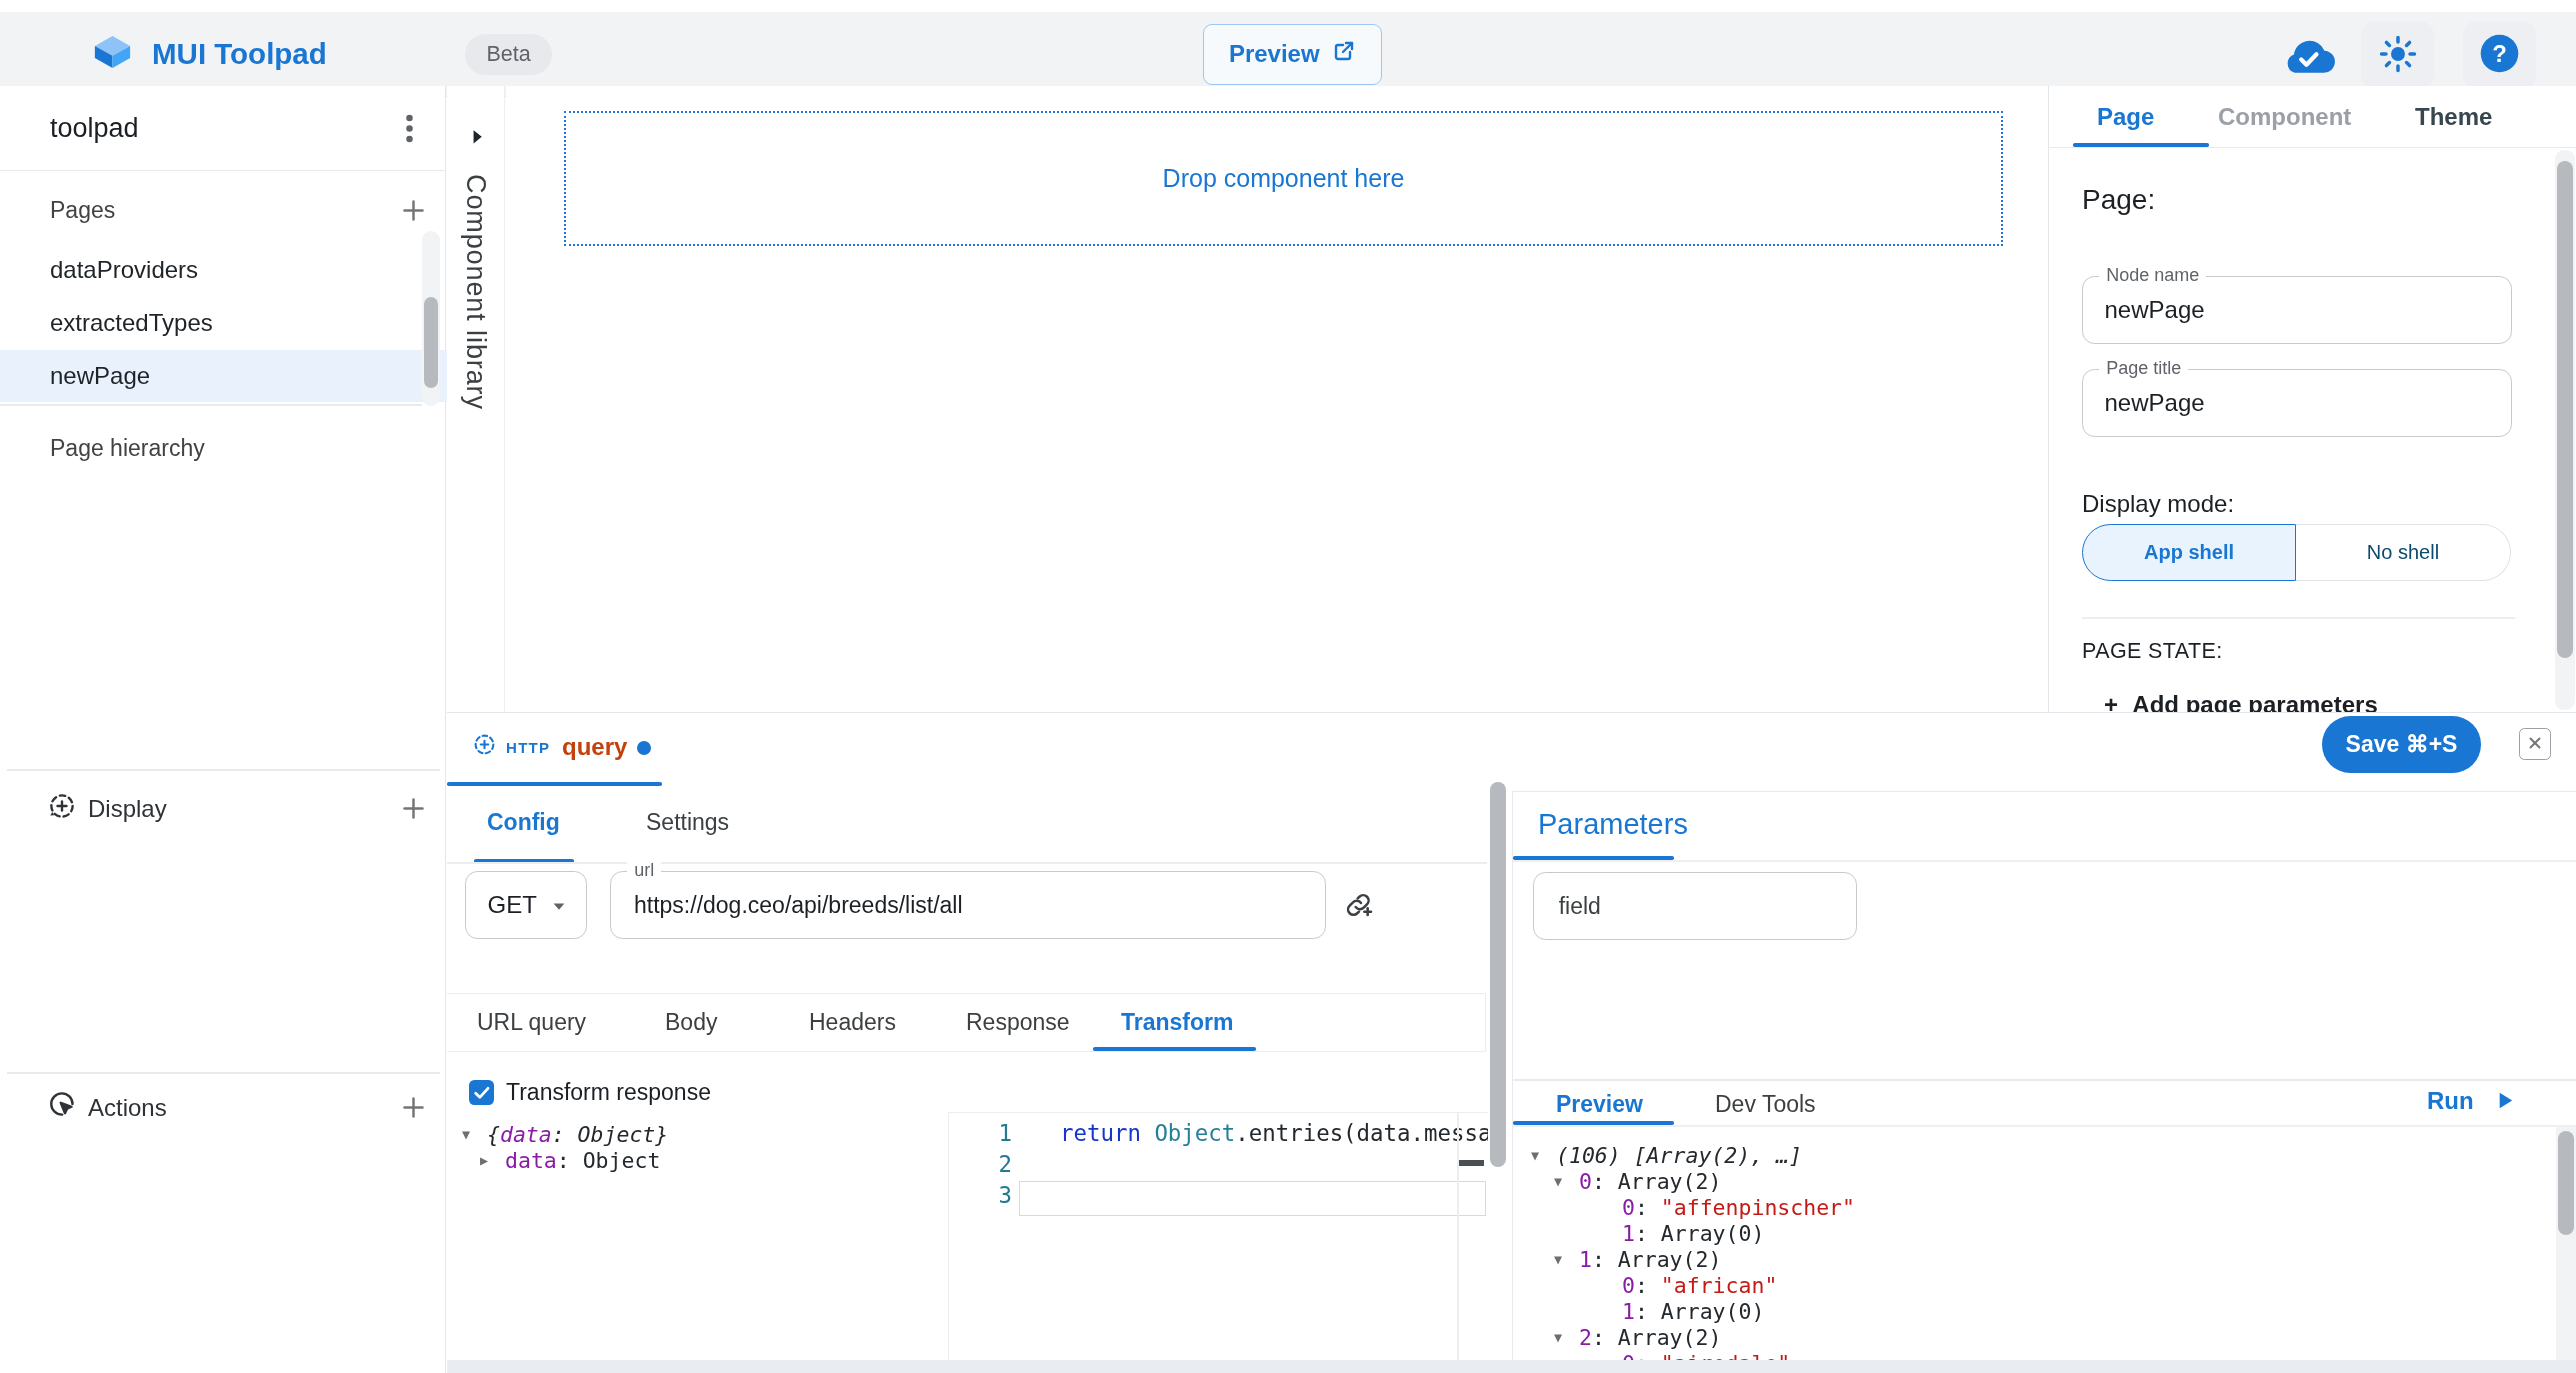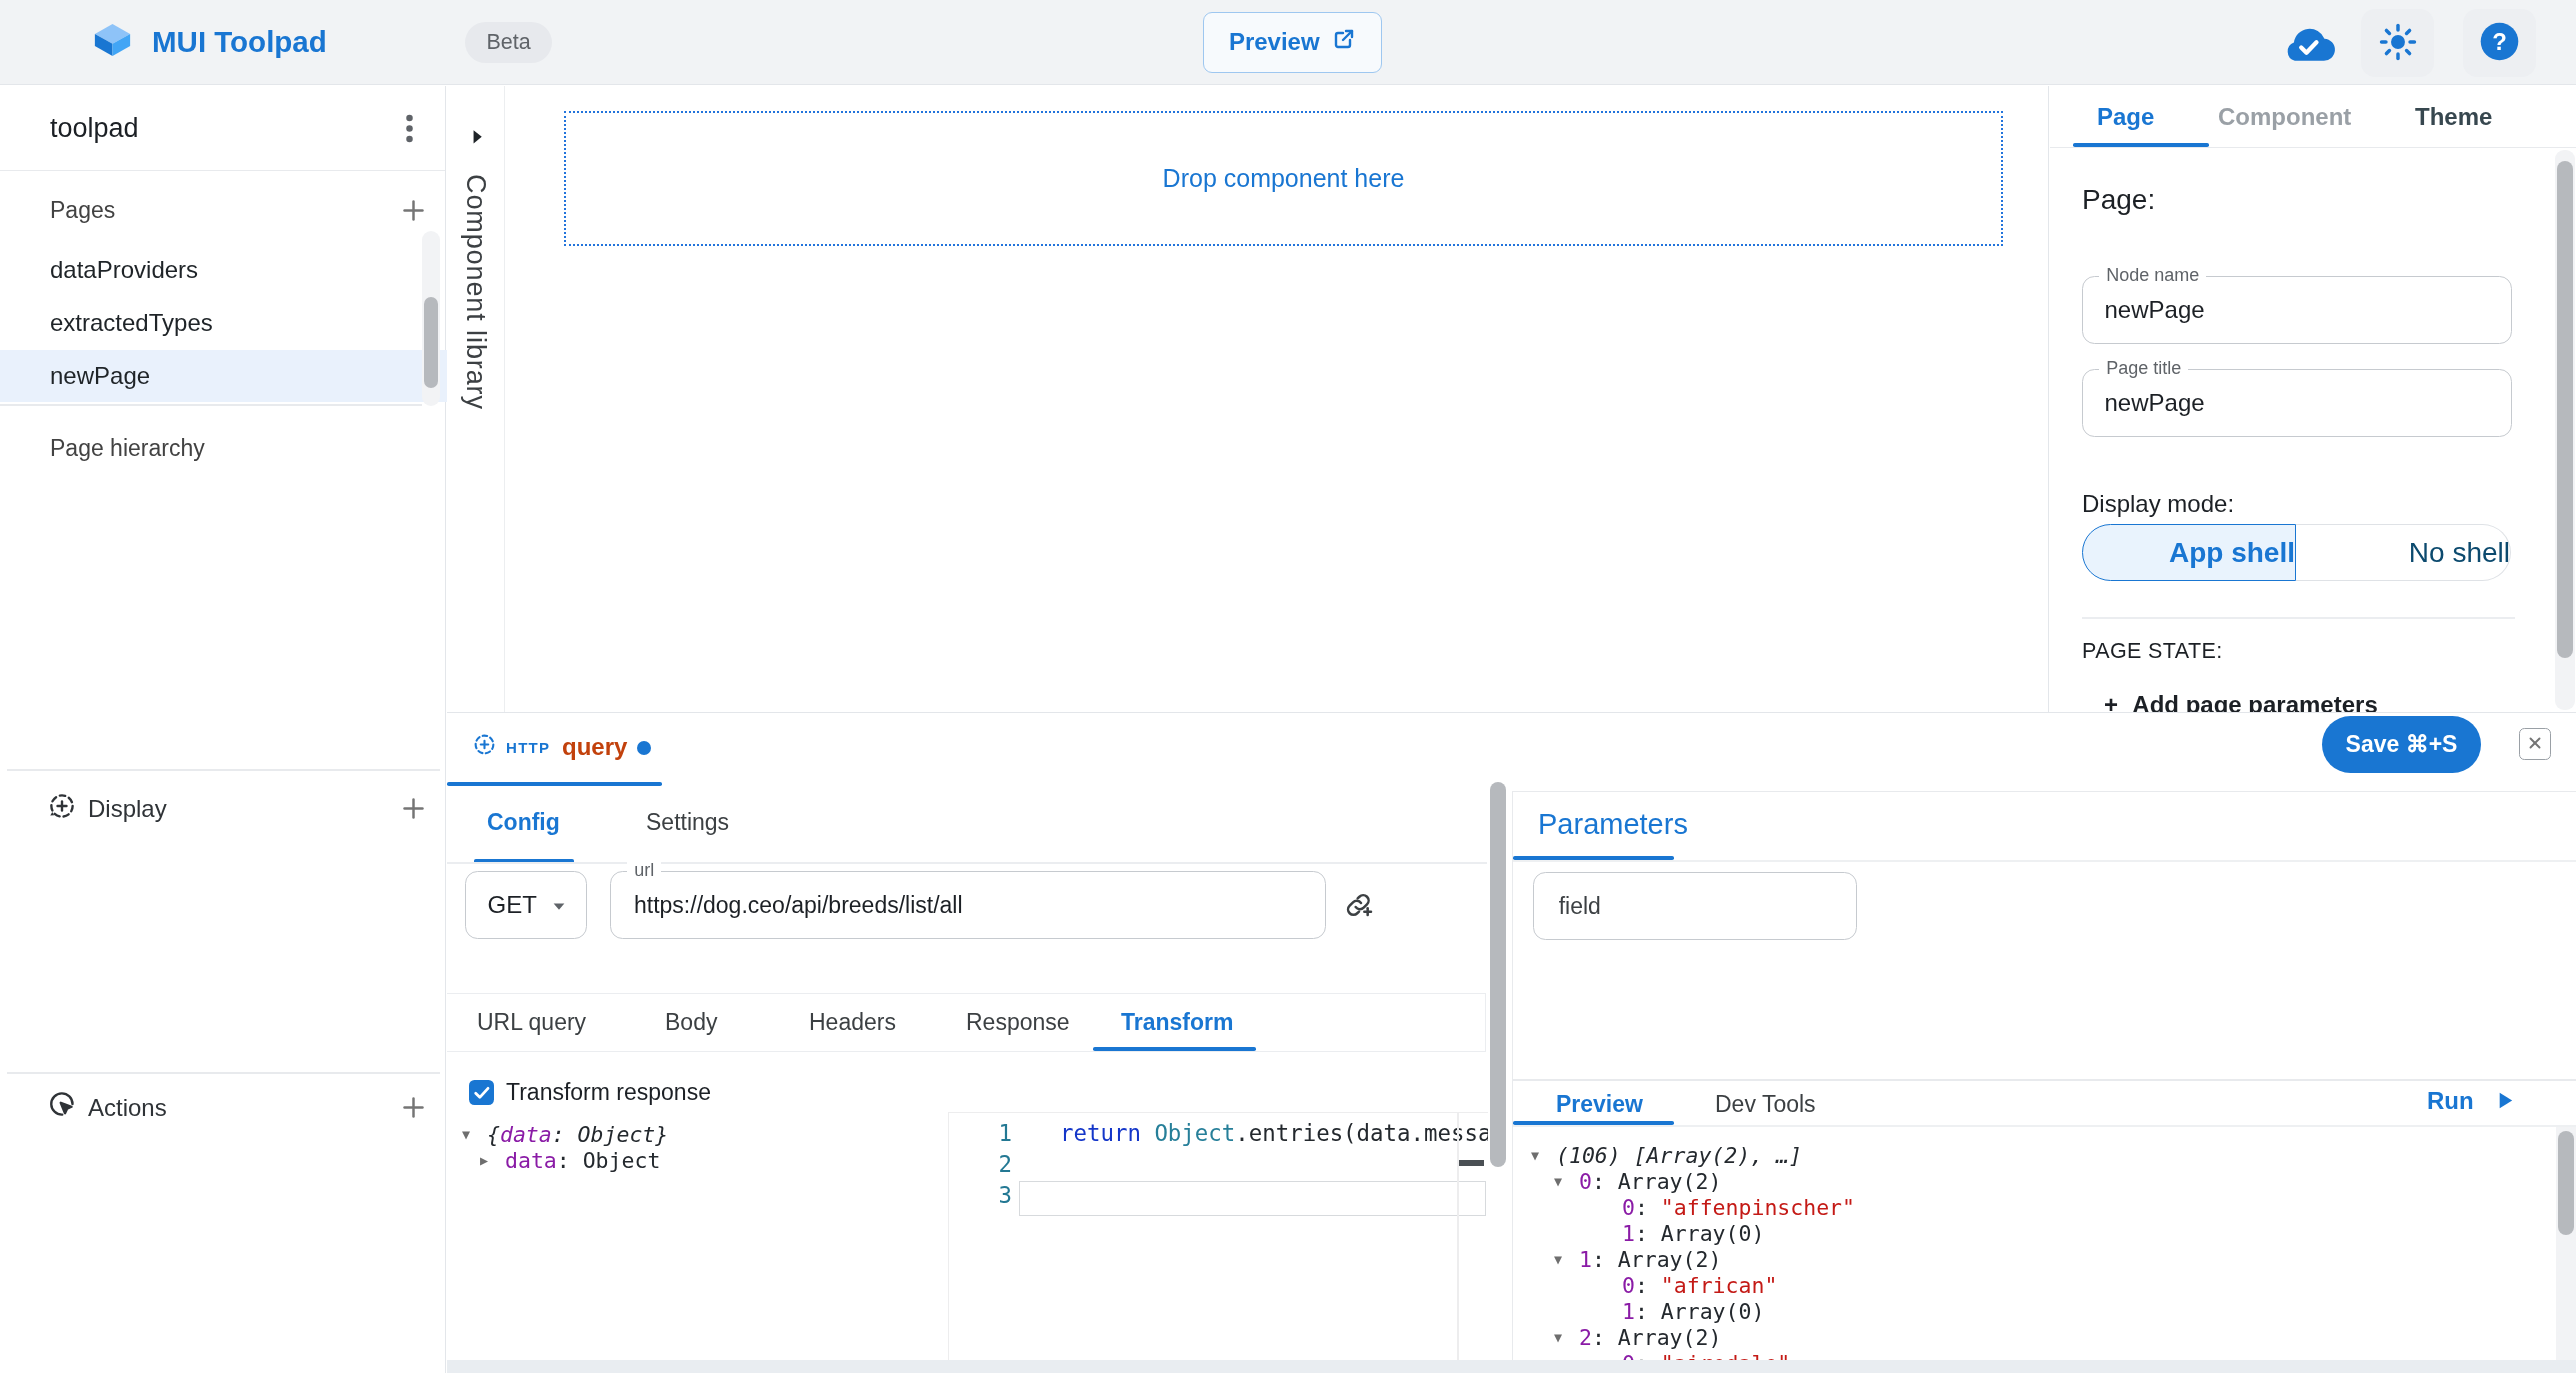--- a/index.html
+++ b/index.html
@@ -2,21 +2,21 @@
 <html style="font-size:14.3px"><head>
 <meta charset="utf-8">
 <style>
   html,body{margin:0;padding:0;background:#fff;}
   #app{position:relative;width:2576px;height:1374px;overflow:hidden;
        font-family:"Liberation Sans",sans-serif;color:#1f2428;background:#fff;}
   .abs{position:absolute;}
   .mono{font-family:"DejaVu Sans Mono",monospace;}
 
   
-  .topbar{left:0;top:0;width:2576px;height:84px;background:#f1f3f5;border-bottom:1.8px solid #e3e6ea;}
+  .topbar{left:0;top:12px;width:2576px;height:84px;background:#f1f3f5;border-bottom:1.8px solid #e3e6ea;}
   .appname{left:152px;top:0;height:84px;line-height:84px;font-size:29.5px;font-weight:700;color:#1976d2;}
   .beta{left:465px;top:22.4px;height:41px;line-height:41px;padding:0 21.5px;border-radius:20.6px;
         background:#e7e9ed;color:#5f6368;font-size:21.5px;}
   .previewbtn{left:1203px;top:11.6px;width:177px;height:59px;border:1.8px solid #9ec7f0;border-radius:9px;
         background:#f7fafd;display:flex;align-items:center;justify-content:center;gap:12.5px;
         color:#1976d2;font-size:24px;font-weight:600;cursor:pointer;}
   .iconbtn{top:9px;width:73px;height:68px;border-radius:14.3px;background:#edeff2;
         display:flex;align-items:center;justify-content:center;}
 
   
@@ -40,21 +40,21 @@
   .droptext{color:#1976d2;font-size:25px;font-weight:500;}
 
   
   .inspector{left:2048px;top:86px;width:528px;height:626px;background:#fff;border-left:1.8px solid #e3e6ea;overflow:hidden;}
   .insp-tabrow{left:2050px;top:86px;width:526px;height:61px;border-bottom:1.8px solid #e8eaed;background:#fff;}
   .tablabel{font-size:24px;font-weight:600;height:61px;line-height:61px;cursor:pointer;}
   .underline{height:3.6px;background:#1976d2;border-radius:1.8px;}
   .fieldbox{border:1.8px solid #c6cacf;border-radius:12.5px;background:#fff;}
   .fieldlabel{font-size:18px;color:#5f6368;background:#fff;padding:0 7.2px;}
   .fieldvalue{font-size:24px;color:#1c2025;}
-  .seg{height:55px;line-height:55px;text-align:right;font-size:28px;cursor:pointer;}
+  .seg{height:55px;line-height:55px;text-align:center;font-size:20px;cursor:pointer;}
 
   
   .qpanel{left:447px;top:712px;width:2129px;height:648px;background:#fff;border-top:1.8px solid #e3e6ea;}
   .qtabtext{font-size:24px;font-weight:600;color:#c2410c;}
   .httpcaps{font-size:15px;font-weight:700;color:#1976d2;letter-spacing:1.3px;}
   .bluedot{width:14.3px;height:14.3px;border-radius:50%;background:#1976d2;}
   .savebtn{left:2322px;top:716px;width:159px;height:57px;border-radius:29px;background:#1976d2;color:#fff;
         font-size:23px;font-weight:600;display:flex;align-items:center;justify-content:center;cursor:pointer;}
   .closebtn{left:2519px;top:728px;width:30px;height:30px;border:1.8px solid #9aa0a6;border-radius:5.4px;
         display:flex;align-items:center;justify-content:center;cursor:pointer;}

